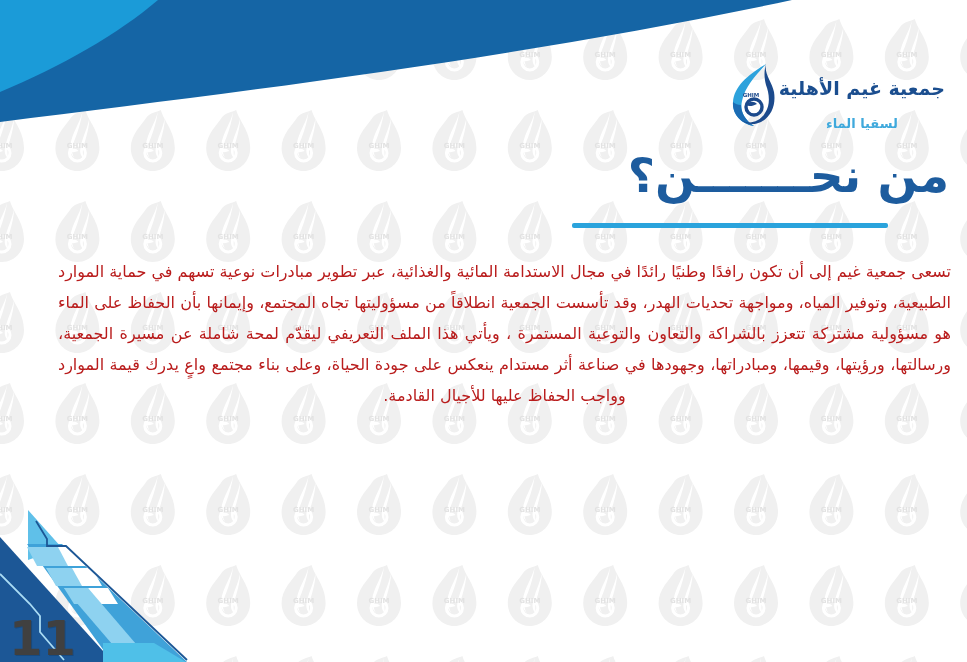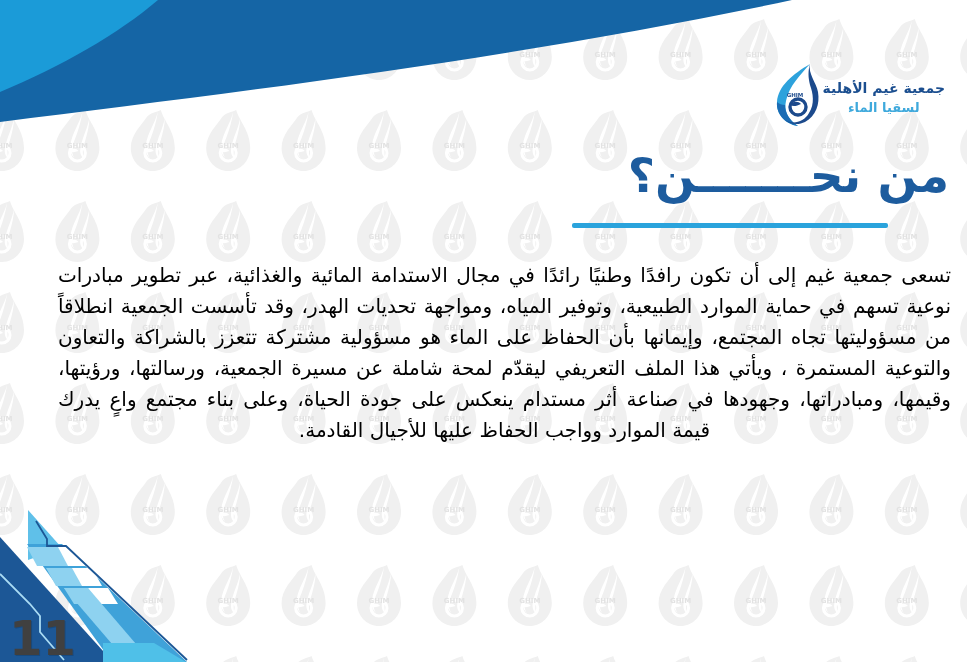--- a/index.html
+++ b/index.html
@@ -9,37 +9,37 @@
     font-family:"DejaVu Sans","Liberation Sans",sans-serif;
   }
   
   #wm-layer{position:absolute;left:0;top:0;width:967px;height:662px;z-index:0;}
   
   #header-swoosh{position:absolute;left:0;top:0;width:967px;height:140px;z-index:2;}
   
   .logo{position:absolute;top:62px;right:22px;z-index:3;display:flex;align-items:flex-start;}
   .logo-drop{width:48px;height:62px;margin-left:10px;margin-top:2px;}
   .logo-text{direction:rtl;text-align:center;padding-top:16px;}
-  .logo-name{color:#1b4e8f;font-weight:bold;font-size:14px;line-height:20px;white-space:nowrap;}
-  .logo-tagline{color:#3fa9dc;font-weight:bold;font-size:13px;line-height:16px;margin-top:2px;}
+  .logo-name{color:#1b4e8f;font-weight:bold;font-size:19px;line-height:20px;white-space:nowrap;}
+  .logo-tagline{color:#3fa9dc;font-weight:bold;font-size:13px;line-height:16px;margin-top:18px;}
   
   .heading{
     position:absolute;top:148px;right:18px;z-index:3;
     direction:rtl;color:#1d5c9e;font-size:47px;font-weight:800;
     white-space:nowrap;letter-spacing:0;text-align:right;
   }
   .heading-underline{
     position:absolute;left:572px;top:223px;width:316px;height:5px;
     background:#2aa3dc;border-radius:2px;z-index:3;
   }
   
   .body-paragraph{
     position:absolute;left:58px;right:16px;top:240px;z-index:3;
     direction:rtl;text-align:justify;text-align-last:center;
-    color:#000000;font-size:20px;line-height:31px;font-weight:500;
+    color:#b91c1c;font-size:16px;line-height:31px;font-weight:500;
   }
   
   #corner-art{position:absolute;left:0;bottom:0;width:360px;height:172px;z-index:2;}
   .page-number{
     position:absolute;left:9px;top:610px;z-index:4;
     color:#404040;font-size:48px;font-weight:bold;
     text-shadow:1px 1px 0 rgba(0,0,0,0.15);
   }
 </style>
 </head>

